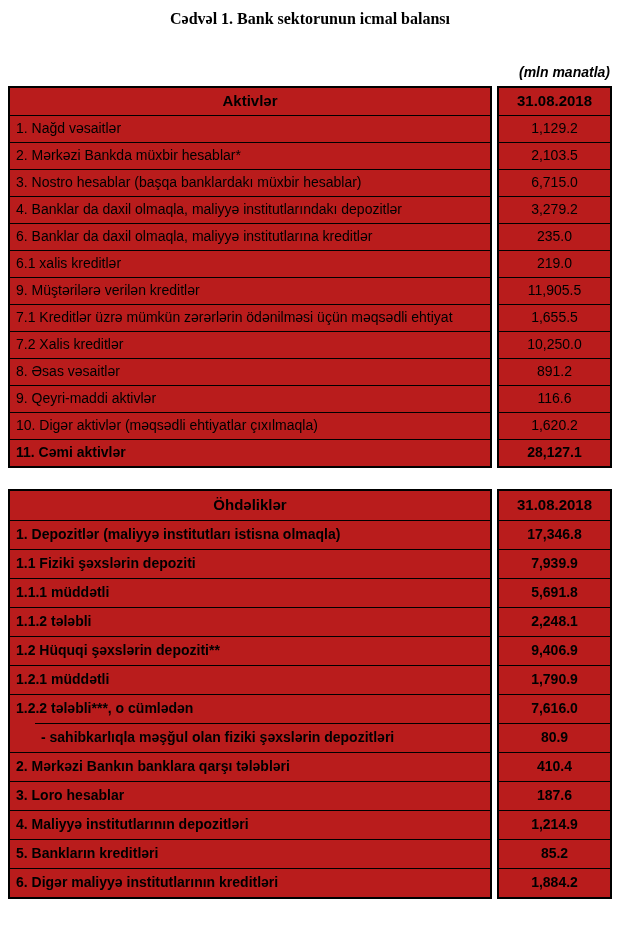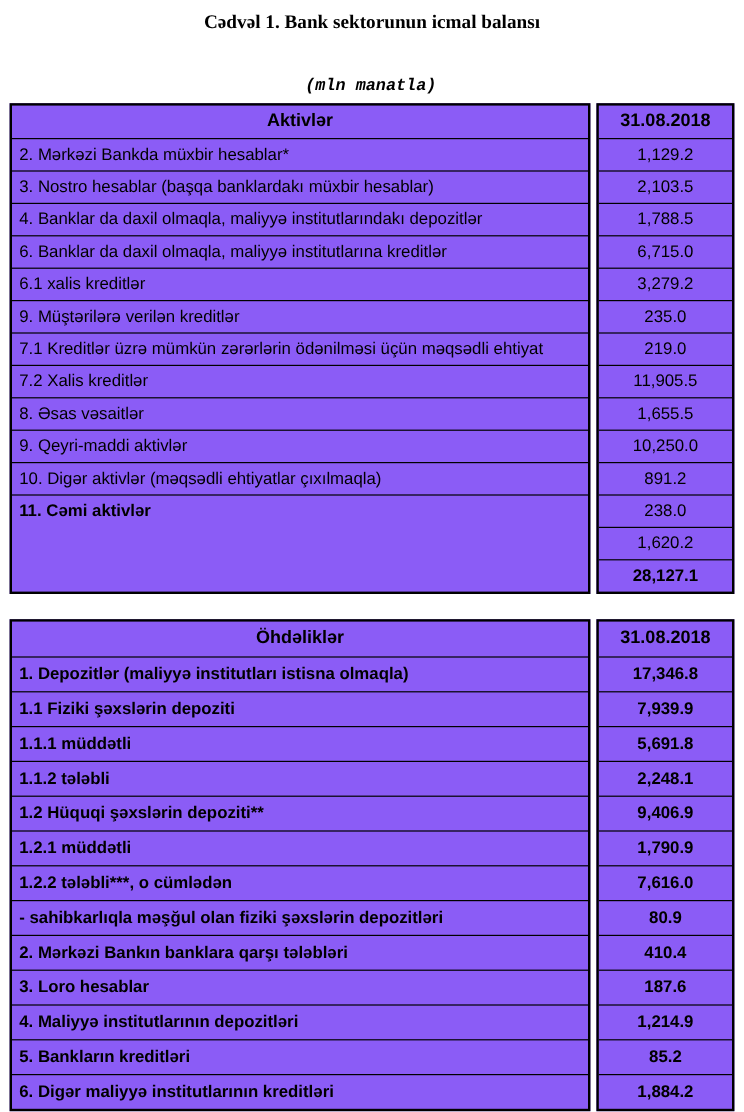--- a/index.html
+++ b/index.html
@@ -15,38 +15,38 @@
 
   .title {
     text-align: center;
     font-family: "Liberation Serif", "DejaVu Serif", serif;
     font-weight: bold;
     font-size: 16px;
     padding-top: 4px;
   }
 
   .unit-note {
-    text-align: center;
-    font-family: Liberation Mono, monospace;
+    text-align: right;
+    font-family: Liberation Sans, sans-serif;
     font-style: italic;
     font-weight: bold;
     font-size: 14px;
     margin: 36px 2px 6px 0;
   }
 
   .bal-table {
     display: flex;
     gap: 5px;
     align-items: stretch;
   }
   .bal-table.t0 { margin-bottom: 21px; }
 
   .col {
     border: 2px solid #000;
-    background: #8b5cf6;
+    background: #b91c1c;
   }
   .col.labels { flex: 1 1 auto; min-width: 0; }
   .col.values { flex: 0 0 115px; width: 115px; }
 
   .cell {
     display: flex;
     align-items: center;
     border-top: 1px solid #000;
     font-size: 14px;
     line-height: 1.1;
@@ -64,58 +64,58 @@
   .cell.header {
     font-weight: bold;
     font-size: 15px;
     justify-content: center;
     padding-left: 0;
   }
 
   .cell.bold { font-weight: bold; }
 
   .indent-1 { padding-left: 34px; }
-  .indent-2 { padding-left: 56px; }
+  .indent-2 { padding-left: 56px; margin-left: 25px; }
 </style>
 </head>
 <body>
 
 <div class="page">
   <div class="title">Cədvəl 1. Bank sektorunun icmal balansı</div>
   <div class="unit-note">(mln manatla)</div>
   <div class="bal-table t0">
       <div class="col labels">
         <div class="cell header">Aktivlər</div>
+        <div class="cell indent-0">1. Nağd vəsaitlər</div>
         <div class="cell indent-0">2. Mərkəzi Bankda müxbir hesablar*</div>
         <div class="cell indent-0">3. Nostro hesablar (başqa banklardakı müxbir hesablar)</div>
         <div class="cell indent-0">4. Banklar da daxil olmaqla, maliyyə institutlarındakı depozitlər</div>
         <div class="cell indent-0">6. Banklar da daxil olmaqla, maliyyə institutlarına kreditlər</div>
         <div class="cell indent-0">6.1  xalis kreditlər</div>
         <div class="cell indent-0">9. Müştərilərə verilən kreditlər</div>
         <div class="cell indent-0">7.1 Kreditlər üzrə mümkün zərərlərin ödənilməsi üçün məqsədli ehtiyat</div>
         <div class="cell indent-0">7.2 Xalis kreditlər</div>
         <div class="cell indent-0">8.  Əsas vəsaitlər</div>
         <div class="cell indent-0">9. Qeyri-maddi aktivlər</div>
         <div class="cell indent-0">10. Digər aktivlər (məqsədli ehtiyatlar çıxılmaqla)</div>
         <div class="cell bold indent-0">11. Cəmi aktivlər</div>
       </div>
       <div class="col values">
         <div class="cell header">31.08.2018</div>
         <div class="cell">1,129.2</div>
         <div class="cell">2,103.5</div>
-        <div class="cell">1,788.5</div>
         <div class="cell">6,715.0</div>
         <div class="cell">3,279.2</div>
         <div class="cell">235.0</div>
         <div class="cell">219.0</div>
         <div class="cell">11,905.5</div>
         <div class="cell">1,655.5</div>
         <div class="cell">10,250.0</div>
         <div class="cell">891.2</div>
-        <div class="cell">238.0</div>
+        <div class="cell">116.6</div>
         <div class="cell">1,620.2</div>
         <div class="cell bold">28,127.1</div>
       </div>
     </div>
   <div class="bal-table t1">
       <div class="col labels">
         <div class="cell header">Öhdəliklər</div>
         <div class="cell indent-0">1. Depozitlər (maliyyə institutları istisna olmaqla)</div>
         <div class="cell indent-0">1.1 Fiziki şəxslərin depoziti</div>
         <div class="cell indent-1">1.1.1 müddətli</div>

